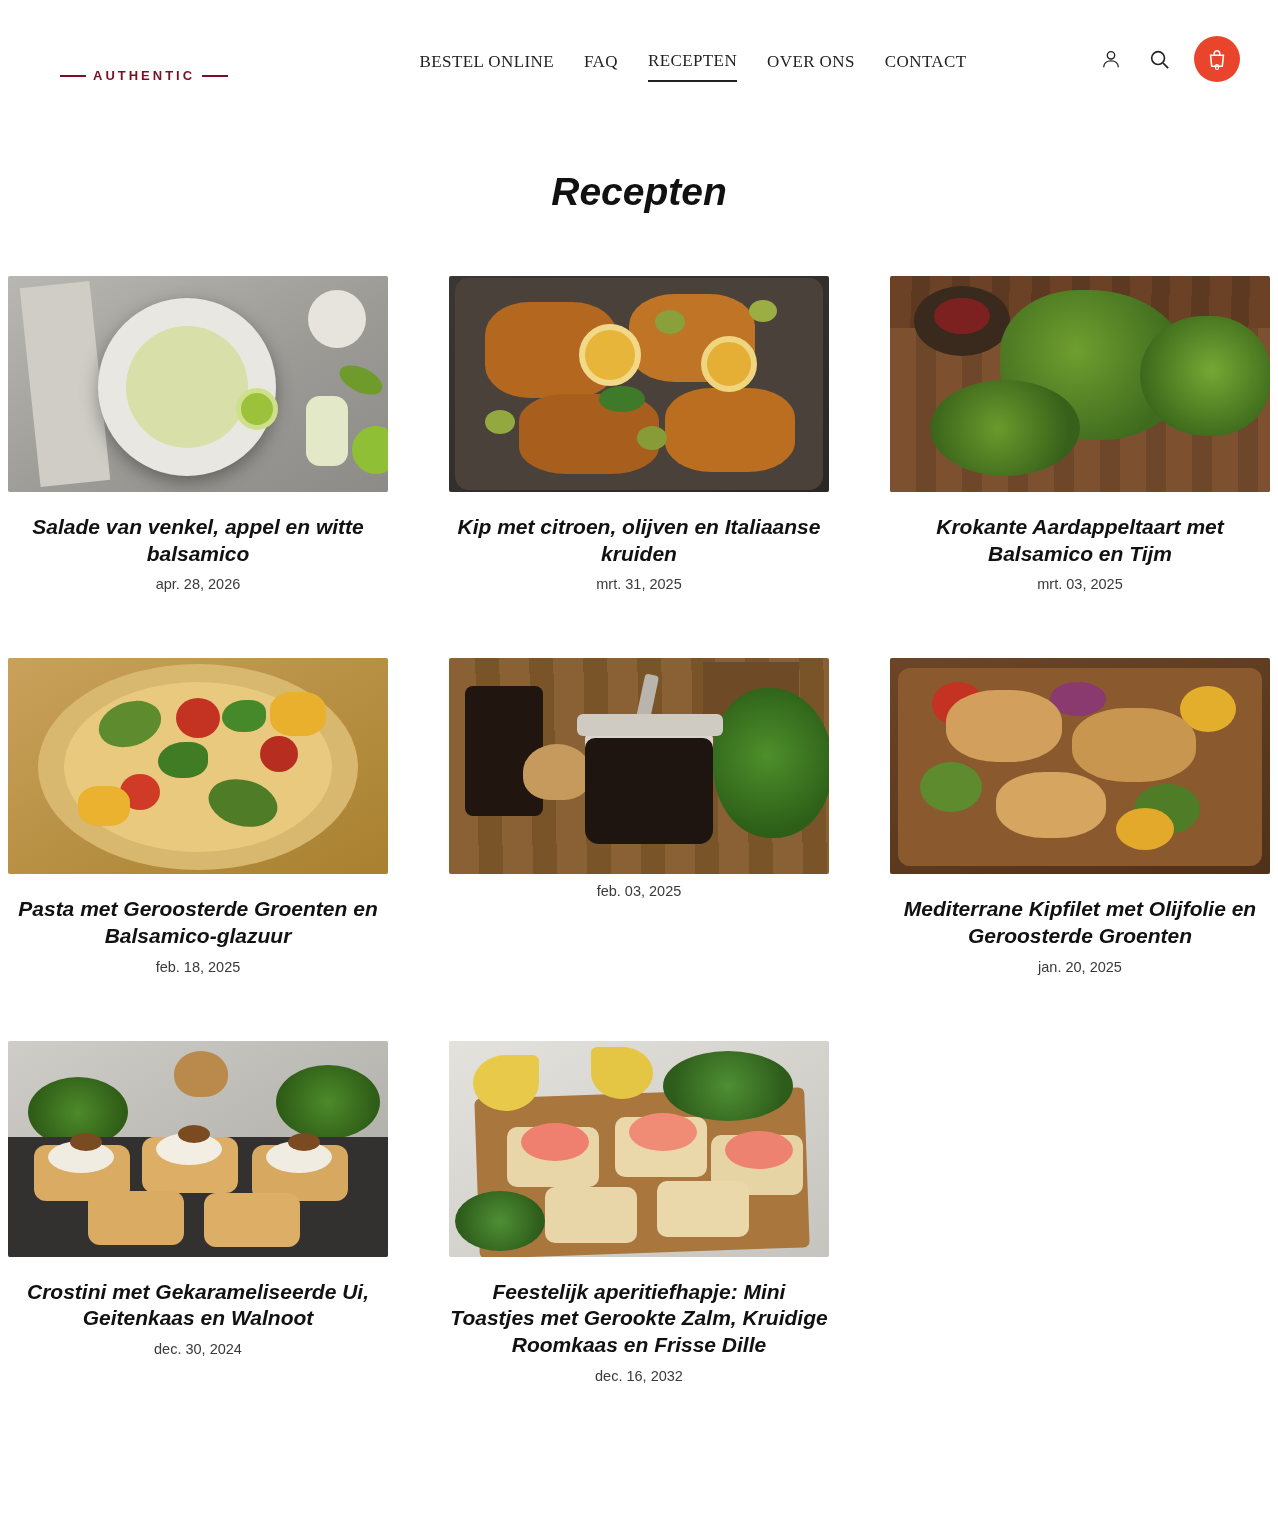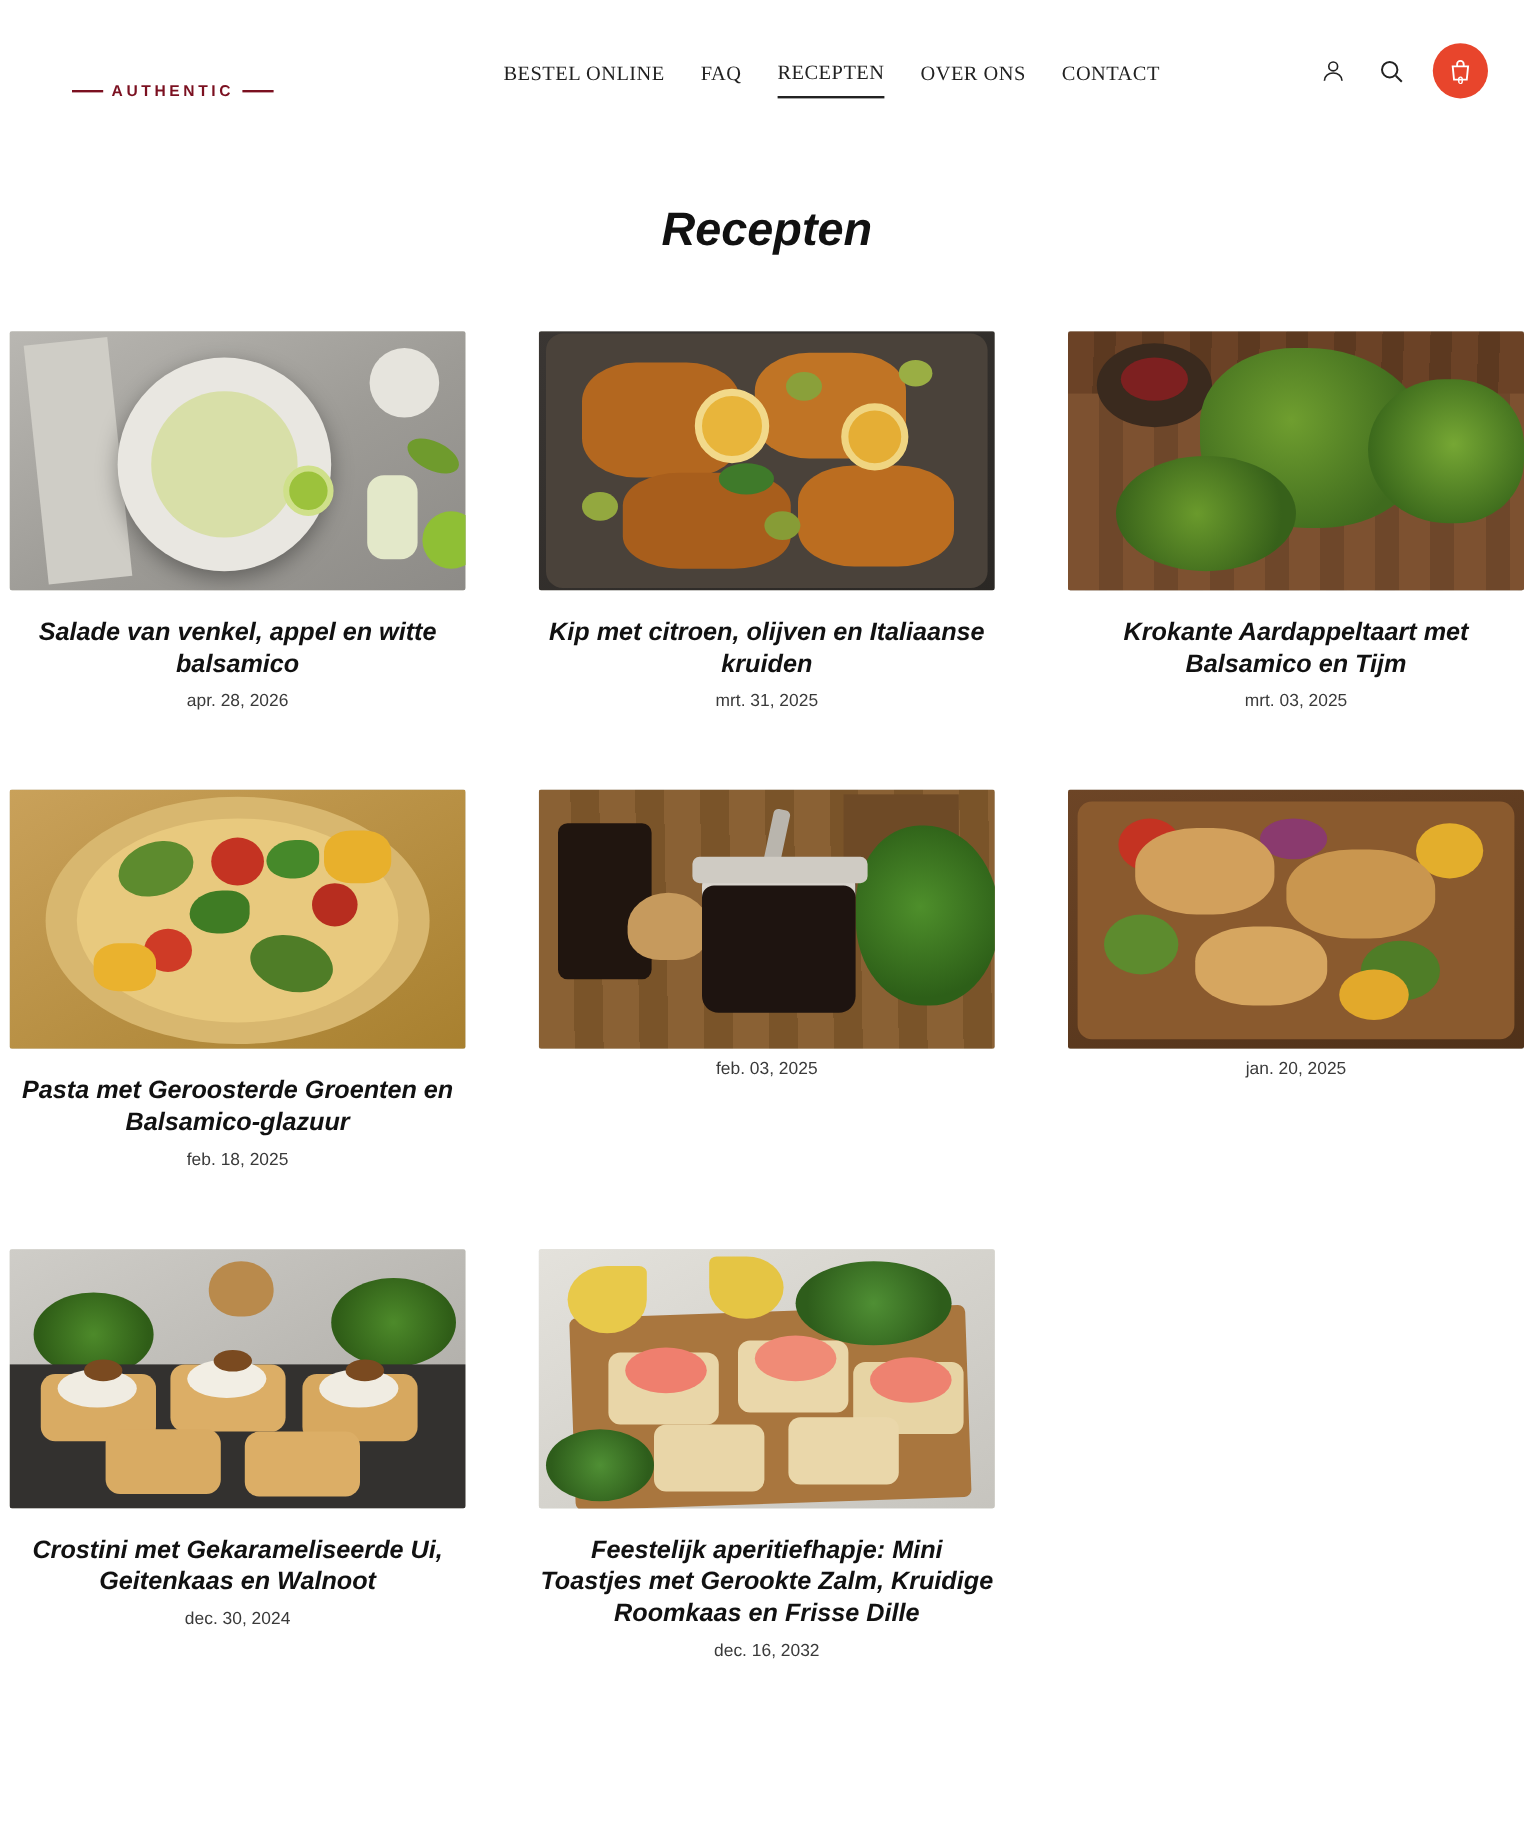--- a/index.html
+++ b/index.html
@@ -411,20 +411,21 @@
           <span class="blob v5"></span>
         <span class="blob v4"></span>
           <span class="blob c1"></span>
           <span class="blob c2"></span>
         <span class="blob c3"></span>
           <span class="blob v1"></span>
           <span class="blob v2"></span>
         <span class="blob v6"></span>
       </div>
     </div>
+    <h2 class="card-title">Mediterrane Kipfilet met Olijfolie en Geroosterde Groenten</h2>
     <p class="card-date">jan. 20, 2025</p>
   </article>
 
   <article class="card">
     <div class="card-thumb">
       <div class="sc s8">
         <span class="blob prs"></span>
           <span class="blob prs2"></span>
           <span class="blob shl"></span>
         <span class="rect slate"></span>

